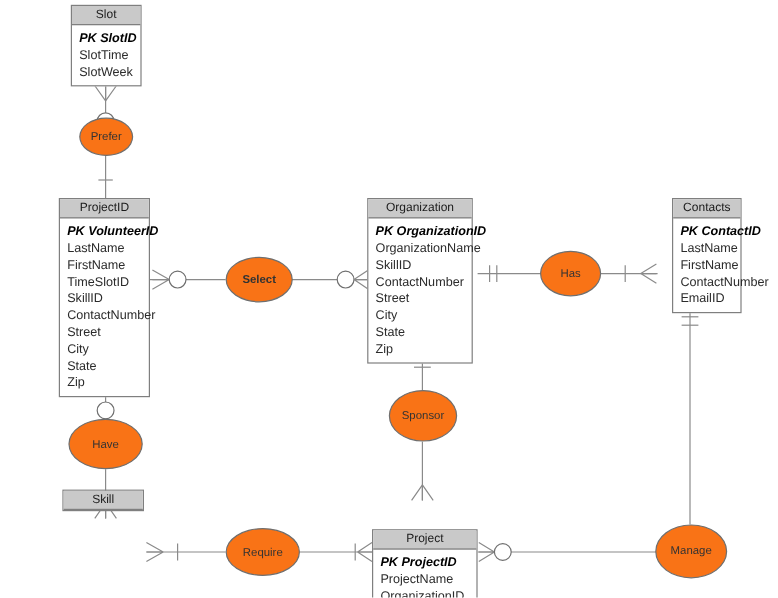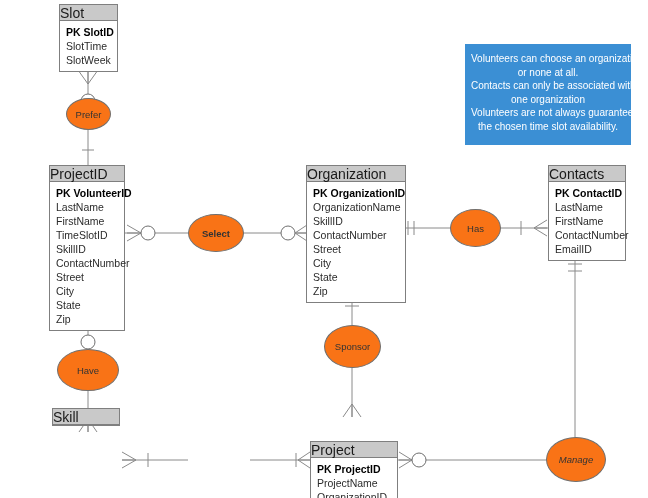--- a/index.html
+++ b/index.html
@@ -17,39 +17,41 @@
   .entity{
     position:absolute;
     border:1px solid #7f7f7f;
     background:#ffffff;
     box-sizing:border-box;
     z-index:5;
   }
   .entity .ent-title{
     background:#c9c9c9;
     border-bottom:1px solid #7f7f7f;
-    font-size:14px;
+    text-align:center;
+    font-size:10px;
     color:#1a1a1a;
     line-height:16px;
     height:16px;
     box-sizing:border-box;
   }
   .entity .ent-attrs{
     padding:4px 0 4px 6px;
     box-sizing:border-box;
   }
   .entity .attr{
     font-size:10.5px;
     color:#2b2b2b;
     line-height:14px;
     white-space:nowrap;
   }
   .entity .attr.pk{
     font-weight:bold;
     color:#000000;
+    font-style:italic;
   }
 
   
   .rel{
     position:absolute;
     border:1px solid #6f6f6f;
     border-radius:50%;
     background:#f97316;
     display:flex;
     align-items:center;
@@ -156,35 +158,35 @@
       <div class="attr">TimeSlotID</div>
       <div class="attr">SkillID</div>
       <div class="attr">ContactNumber</div>
       <div class="attr">Street</div>
       <div class="attr">City</div>
       <div class="attr">State</div>
       <div class="attr">Zip</div>
     </div>
   </div>
 
-  <div class="entity" style="left:306px;top:165px;width:100px;">
+  <div class="entity" style="left:306px;top:165px;width:88px;">
     <div class="ent-title">Organization</div>
     <div class="ent-attrs">
       <div class="attr pk">PK OrganizationID</div>
       <div class="attr">OrganizationName</div>
       <div class="attr">SkillID</div>
       <div class="attr">ContactNumber</div>
       <div class="attr">Street</div>
       <div class="attr">City</div>
       <div class="attr">State</div>
       <div class="attr">Zip</div>
     </div>
   </div>
 
-  <div class="entity" style="left:548px;top:165px;width:78px;">
+  <div class="entity" style="left:560px;top:165px;width:58px;">
     <div class="ent-title">Contacts</div>
     <div class="ent-attrs">
       <div class="attr pk">PK ContactID</div>
       <div class="attr">LastName</div>
       <div class="attr">FirstName</div>
       <div class="attr">ContactNumber</div>
       <div class="attr">EmailID</div>
     </div>
   </div>
 
@@ -215,27 +217,22 @@
     </div>
 
   <div class="rel" style="left:324px;top:325px;width:57px;height:43px;">
       <span>Sponsor</span>
     </div>
 
   <div class="rel" style="left:57px;top:349px;width:62px;height:42px;">
       <span>Have</span>
     </div>
 
-
-  <div class="rel" style="left:546px;top:437px;width:60px;height:45px;font-style:italic;">
+  <div class="rel" style="left:188px;top:440px;width:62px;height:40px;">
+      <span>Require</span>
+    </div>
+
+  <div class="rel" style="left:546px;top:437px;width:60px;height:45px;">
       <span>Manage</span>
     </div>
 
-  <div class="note" style="left:465px;top:44px;width:166px;height:101px;">
-    <div>Volunteers can choose an organization</div>
-    <div>or none at all.</div>
-    <div>Contacts can only be associated with</div>
-    <div>one organization</div>
-    <div>Volunteers are not always guaranteed</div>
-    <div>the chosen time slot availability.</div>
-  </div>
 
 </div>
 
 </body></html>

